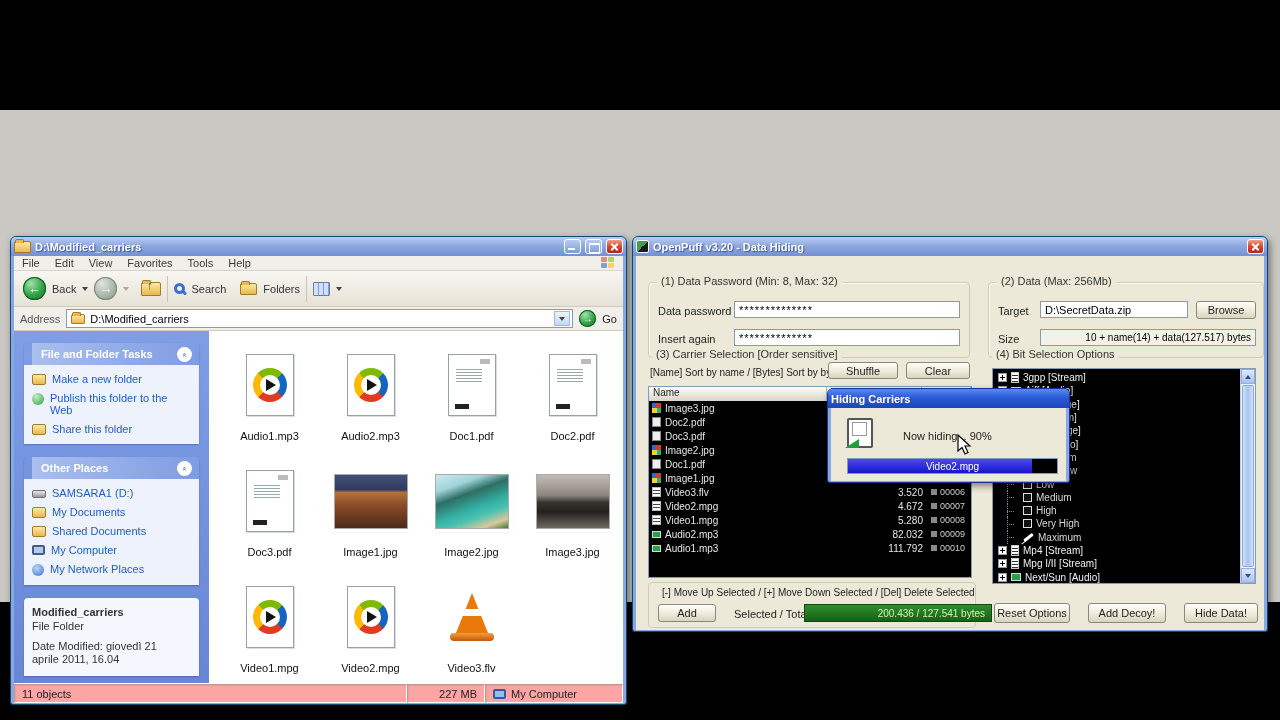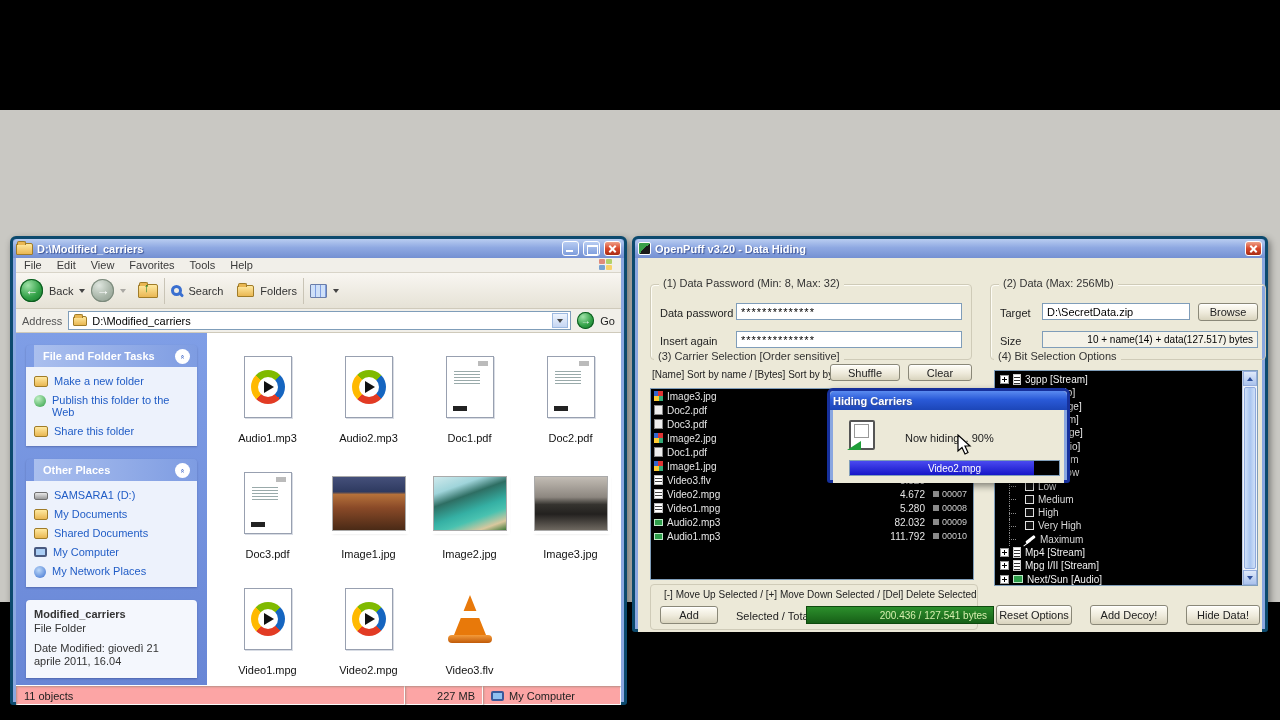--- a/index.html
+++ b/index.html
@@ -1,21 +1,21 @@
 <!DOCTYPE html>
 <html><head>
 <meta charset="utf-8">
 <style>
   *{margin:0;padding:0;box-sizing:border-box;}
   html,body{width:1280px;height:720px;background:#000;overflow:hidden;
     font-family:"Liberation Sans","DejaVu Sans",sans-serif;font-size:11px;color:#000;}
   .desktop{position:absolute;left:0;top:110px;width:1280px;height:492px;background:#c9c8c3;}
 
   
-  .win{position:absolute;background:#8aa7e0;border:3px solid #0c4a6e;border-radius:6px 6px 3px 3px;
+  .win{position:absolute;background:#8aa7e0;border:1px solid #0c4a6e;border-radius:6px 6px 3px 3px;
        box-shadow:2px 3px 7px rgba(0,0,0,.45);padding:0 3px 3px;}
   .titlebar{height:19px;display:flex;align-items:center;gap:4px;padding:0 3px;margin:0 -3px;
        border-radius:5px 5px 0 0;background:linear-gradient(180deg,#b9cdf1 0%,#8fa9e2 45%,#7490d2 100%);}
   .titlebar.active{background:linear-gradient(180deg,#5a8bf0 0%,#2a5ad8 45%,#1c46b8 100%);}
   .title-text{flex:1;color:#fff;font-weight:bold;font-size:11px;text-shadow:1px 1px 1px #3c5496;
        white-space:nowrap;overflow:hidden;}
   .tb-btn{width:17px;height:15px;border:1px solid #fff;border-radius:3px;position:relative;
        background:linear-gradient(180deg,#b8ccf2,#7e9ddc);}
   .tb-btn.close{background:linear-gradient(180deg,#f0a088,#d8482c 50%,#a82c14);}
   .tb-btn.close::before,.tb-btn.close::after{content:"";position:absolute;left:3px;right:3px;top:6px;
@@ -39,21 +39,21 @@
   .mini-folder::before{content:"";position:absolute;top:-3px;left:0;width:7px;height:3px;
        background:#e9b753;border:1px solid #a07c28;border-bottom:none;border-radius:2px 2px 0 0;}
   .ex-body{background:#ece9d8;height:447px;display:flex;flex-direction:column;}
   .menubar{height:15px;background:#f1efe9;border-bottom:1px solid #d8d4c8;display:flex;
        align-items:center;gap:15px;padding:0 8px;color:#3a3a3a;}
   .menubar .spacer{flex:1;}
   .xp-flag{width:14px;height:12px;display:grid;grid-template-columns:6px 6px;grid-template-rows:5px 5px;
        gap:1px;opacity:.55;}
   .xp-flag i{border-radius:1px;}
   .toolbar{height:36px;background:linear-gradient(180deg,#f8f6f1,#e6e2d6);border-bottom:1px solid #cfcabb;
-       display:flex;align-items:center;gap:6px;padding:0 4px;color:#333;}
+       display:flex;align-items:center;gap:6px;padding:0 9px;color:#333;}
   .circle{width:23px;height:23px;border-radius:50%;display:flex;align-items:center;justify-content:center;
        color:#fff;font-weight:bold;font-size:13px;
        background:radial-gradient(circle at 35% 28%,#9fe2a7,#31a046 55%,#147228);
        box-shadow:inset 0 0 0 1px #0d5c20;}
   .circle.dis{background:radial-gradient(circle at 35% 28%,#dfe6df,#a9b6a9 55%,#8c998c);box-shadow:inset 0 0 0 1px #7c8a7c;}
   .circle::after{color:#fff;}
   .circle.back::after{content:"\2190";}
   .circle.fwd::after{content:"\2192";}
   .circle.go{width:17px;height:17px;font-size:10px;}
   .circle.go::after{content:"\2192";}
@@ -435,20 +435,25 @@
       <span class="field" style="position:absolute;left:404px;top:73px;width:216px;height:17px;justify-content:flex-end;background:#f4f2e8;font-size:10px;">10 + name(14) + data(127.517) bytes</span>
 
       <div class="grp" style="left:12px;top:94px;width:328px;height:228px;border:none;box-shadow:none;">
         <span class="grp-title" style="top:-2px;left:4px;">(3)  Carrier Selection [Order sensitive]</span>
       </div>
       <span class="lbl" style="left:14px;top:111px;font-size:10px;">[Name] Sort by name / [Bytes] Sort by bytes</span>
       <span class="xpbtn" style="position:absolute;left:192px;top:106px;width:70px;height:17px;">Shuffle</span>
       <span class="xpbtn" style="position:absolute;left:270px;top:106px;width:64px;height:17px;">Clear</span>
 
       <div class="clist">
+        <div class="chead">
+          <span class="ch-name">Name</span>
+          <span class="ch-size"></span>
+          <span class="ch-id"></span>
+        </div>
         <div class="crow">
           <i class="cicon ci-img"></i>
           <span class="cname">Image3.jpg</span>
           <span class="csize"></span>
           <span class="cid"></span>
         </div>
         <div class="crow">
           <i class="cicon ci-pdf"></i>
           <span class="cname">Doc2.pdf</span>
           <span class="csize"></span>

